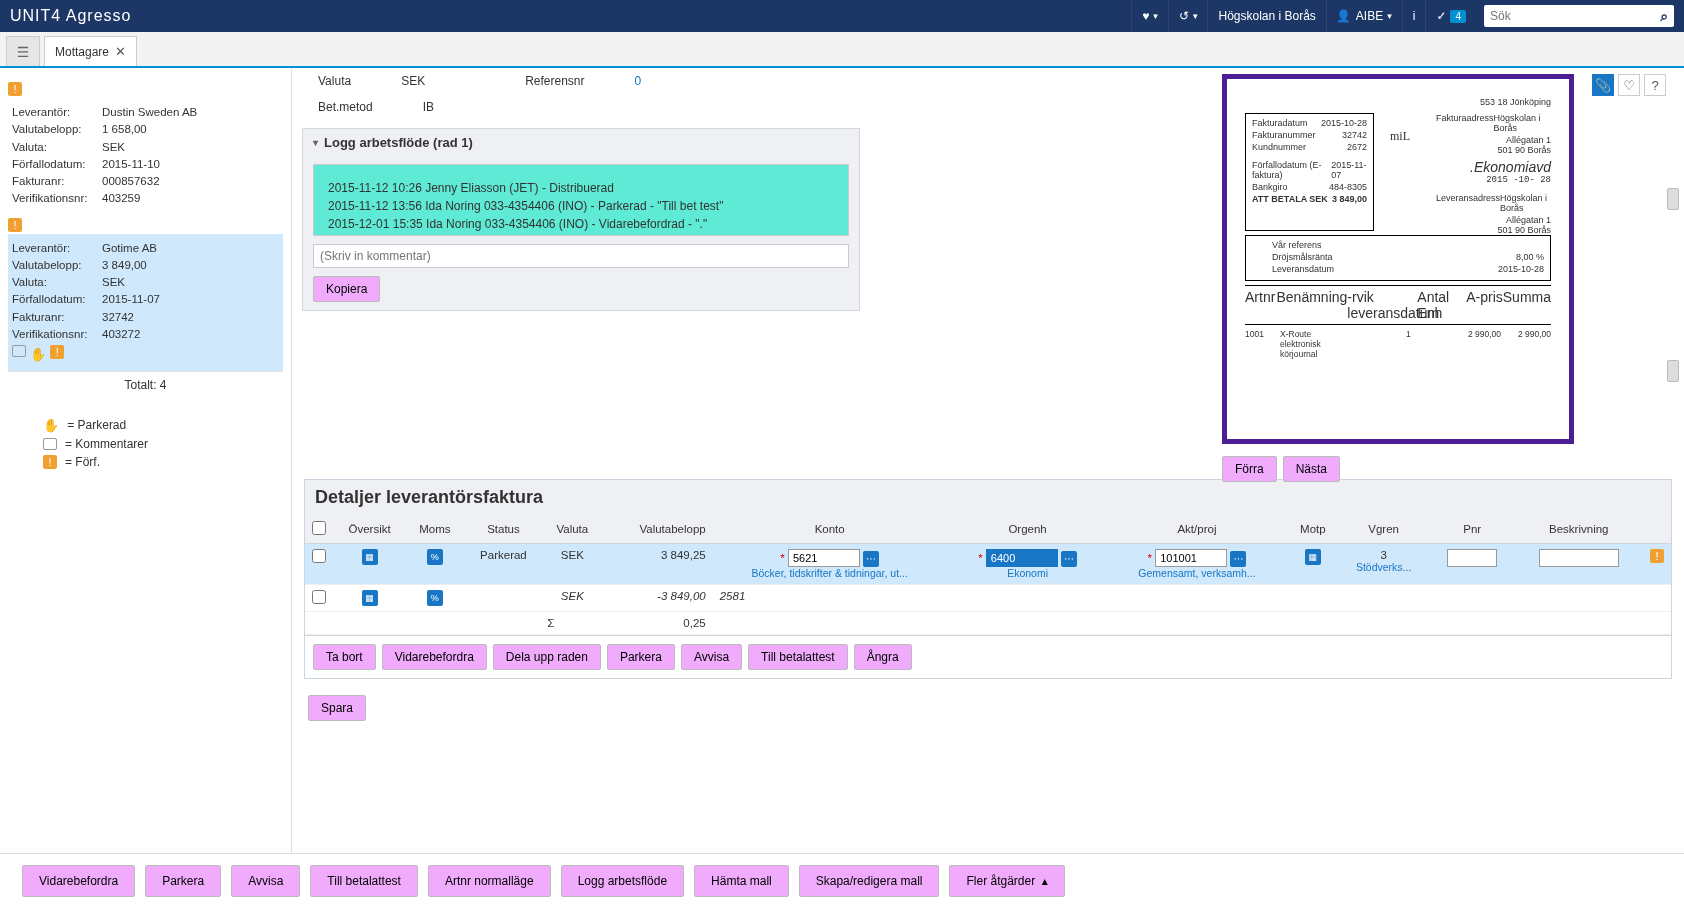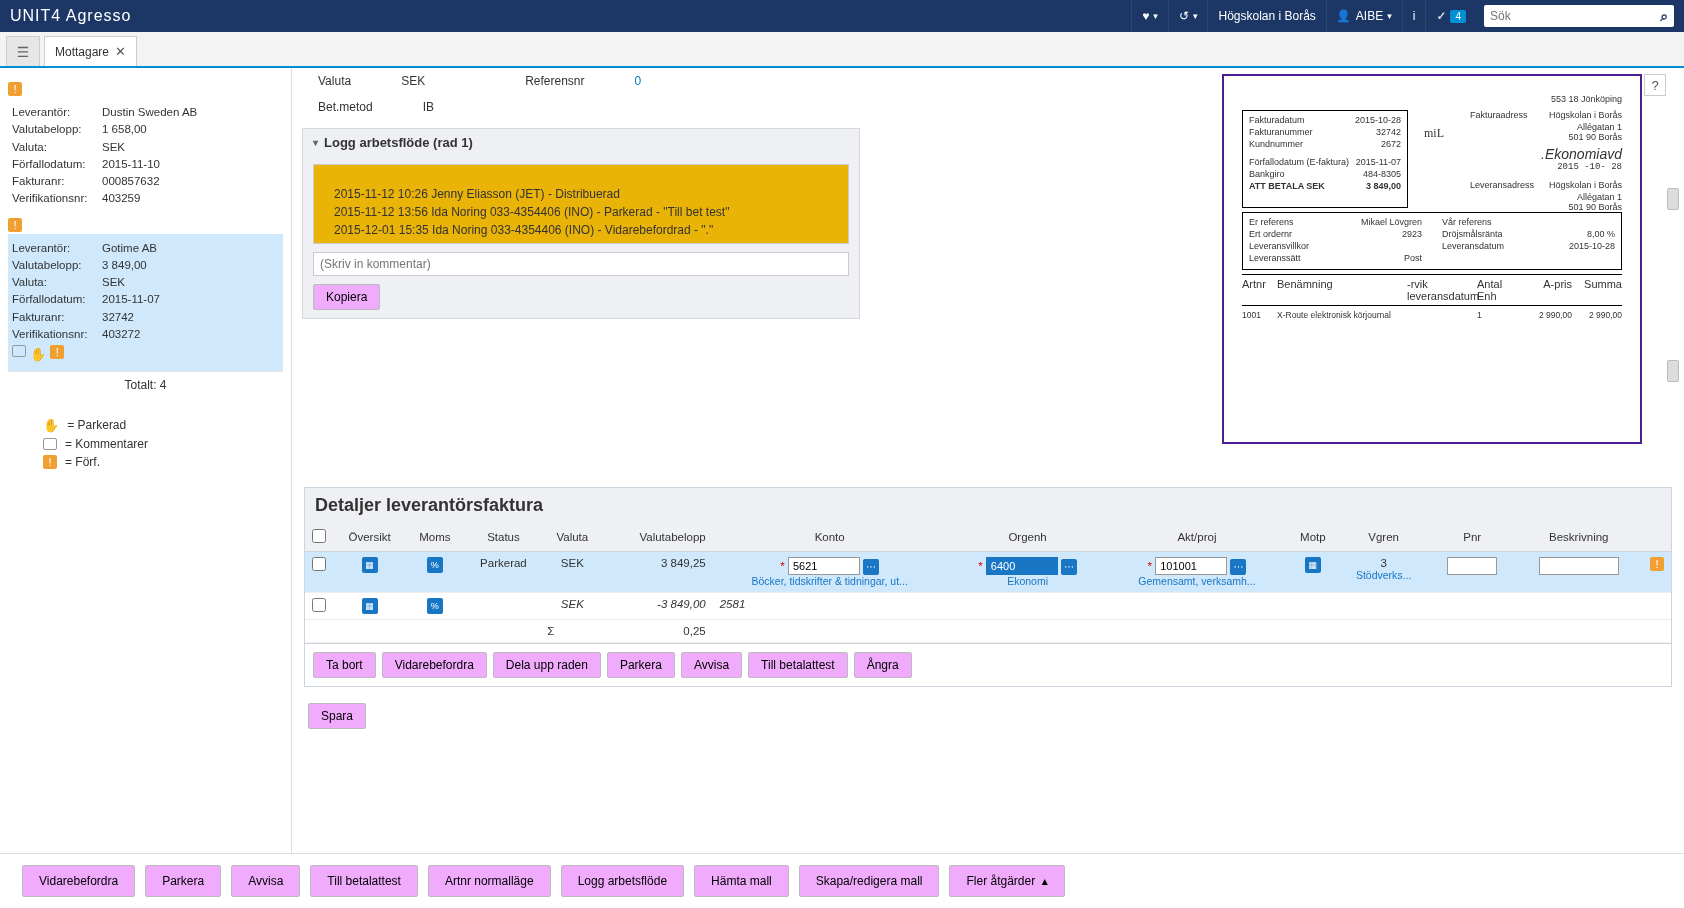--- a/index.html
+++ b/index.html
@@ -39,26 +39,26 @@
 
 .info-fields { display: flex; gap: 100px; padding: 6px 20px; font-size: 12px; }
 .info-fields .fld { display: flex; gap: 50px; }
 .info-fields .lbl2 { color: #333; }
 .link { color: #0076c0; cursor: pointer; }
 
 .collapsible { margin: 8px 10px 8px 4px; background: #eef0f3; border: 1px solid #d4d8dd; }
 .collapsible .chead { padding: 6px 10px; font-weight: bold; font-size: 13px; display: flex; align-items: center; gap: 6px; cursor: pointer; }
 .collapsible .chead .tri { font-size: 10px; color: #666; }
 .collapsible .cbody { padding: 8px 10px; }
-.log-box { background: #eab308; border: 1px solid #ccc; padding: 20px; font-size: 12px; line-height: 1.5; height: 80px; overflow-y: auto; }
+.log-box { background: #5eead4; border: 1px solid #ccc; padding: 14px; font-size: 12px; line-height: 1.5; height: 72px; overflow-y: auto; }
 .comment-input { width: 100%; border: 1px solid #ccc; padding: 4px 6px; margin-top: 8px; font-size: 12px; }
 .btn { background: #f0abfc; border: 1px solid #bbb; padding: 5px 12px; font-size: 12px; cursor: pointer; border-radius: 2px; }
 
 .doc-preview-area { position: absolute; right: 30px; top: 6px; width: 440px; }
-.doc-preview { width: 420px; height: 370px; border: 2px solid #4c1d95; background: #fff; margin-left: 8px; padding: 18px; overflow: hidden; }
+.doc-preview { width: 352px; height: 370px; border: 5px solid #4c1d95; background: #fff; margin-left: 8px; padding: 18px; overflow: hidden; }
 .doc-nav { margin-top: 12px; margin-left: 8px; display: flex; gap: 6px; }
 .flex-row-top { display: flex; }
 .left-col-top { flex: 1; max-width: 572px; }
 
 .details-panel { margin: 10px 6px; border: 1px solid #cbd5e0; background: #eef0f3; }
 .details-panel .phead { padding: 7px 10px; font-weight: bold; font-size: 18px; }
 table.dtab { width: 100%; border-collapse: collapse; background: #fff; font-size: 11.5px; }
 table.dtab th { background: #eef0f3; padding: 6px 4px; font-weight: normal; text-align: center; color: #333; border-bottom: 1px solid #d0d5dd; }
 table.dtab td { padding: 5px 4px; border-bottom: 1px solid #eee; text-align: center; vertical-align: top; }
 table.dtab tr.sel { background: #cfe8fb; }
@@ -284,72 +284,58 @@
                 <div style="height:8px"></div>
                 <div class="doc-row">
                     <span>Leveransadress</span>
                     <span>Högskolan i Borås</span>
                   </div>
                 <div style="text-align:right">Allégatan 1</div>
                 <div style="text-align:right">501 90  Borås</div>
               </div>
             </div>
             <div class="doc-box" style="display:flex">
-              <div style="flex:1">
-                <div class="doc-row">
-                    <span>Er referens</span>
-                    <span>Mikael Lövgren</span>
-                  </div>
-                <div class="doc-row">
-                    <span>Ert ordernr</span>
-                    <span>2923</span>
-                  </div>
-                <div class="doc-row">
-                    <span>Leveransvillkor</span>
-                    <span></span>
-                  </div>
-                <div class="doc-row">
-                    <span>Leveranssätt</span>
-                    <span>Post</span>
-                  </div>
-              </div>
               <div style="flex:1;padding-left:20px">
                 <div class="doc-row">
                     <span>Vår referens</span>
                     <span></span>
                   </div>
                 <div class="doc-row">
                     <span>Dröjsmålsränta</span>
                     <span>8,00 %</span>
                   </div>
                 <div class="doc-row">
                     <span>Leveransdatum</span>
                     <span>2015-10-28</span>
                   </div>
               </div>
             </div>
             <div class="doc-hr"></div>
-            <div style="display:flex;font-size:11px">
+            <div style="display:flex;font-size:14px">
                 <span style="width:35px">Artnr</span>
                 <span style="flex:1">Benämning</span>
                 <span style="width:70px">-rvik leveransdatum</span>
                 <span style="width:45px">Antal  Enh</span>
                 <span style="width:50px;text-align:right">A-pris</span>
                 <span style="width:50px;text-align:right">Summa</span>
               </div>
             <div class="doc-hr"></div>
             <div style="display:flex;font-size:8.5px;margin-top:4px">
                 <span style="width:35px">1001</span>
                 <span style="flex:1">X-Route elektronisk körjournal</span>
                 <span style="width:70px"></span>
                 <span style="width:45px">1</span>
                 <span style="width:50px;text-align:right">2 990,00</span>
                 <span style="width:50px;text-align:right">2 990,00</span>
               </div>
           </div>
+        </div>
+        <div class="doc-nav">
+          <button class="btn">Förra</button>
+          <button class="btn">Nästa</button>
         </div>
       </div>
     </div>
 
     <div style="height:150px"></div>
 
     <div class="details-panel">
       <div class="phead">Detaljer leverantörsfaktura</div>
       <table class="dtab">
         <thead>

